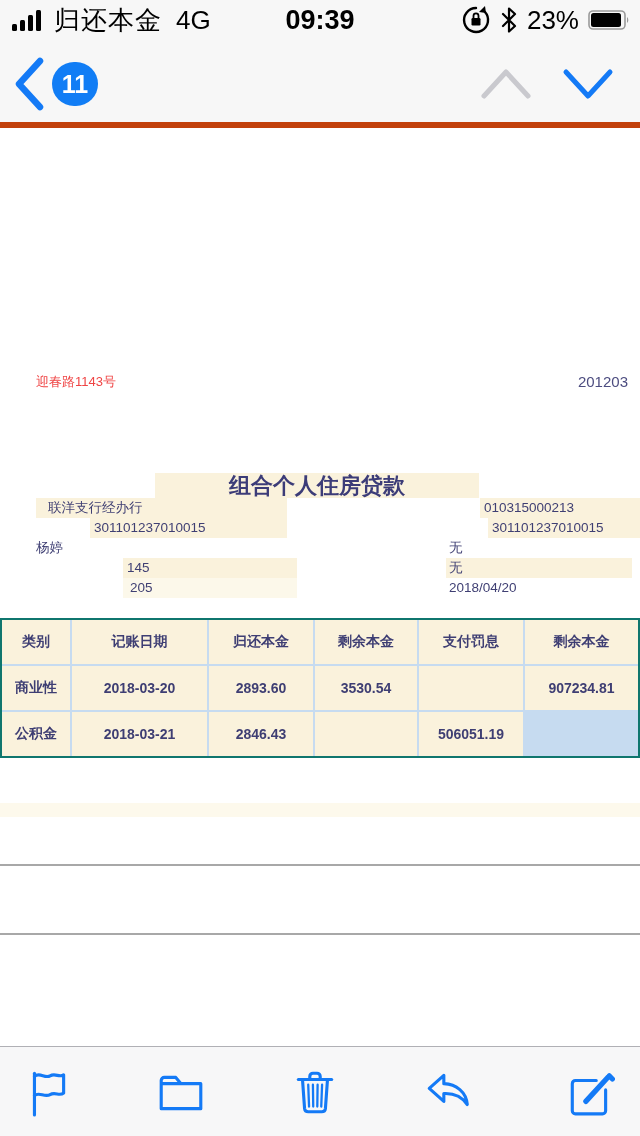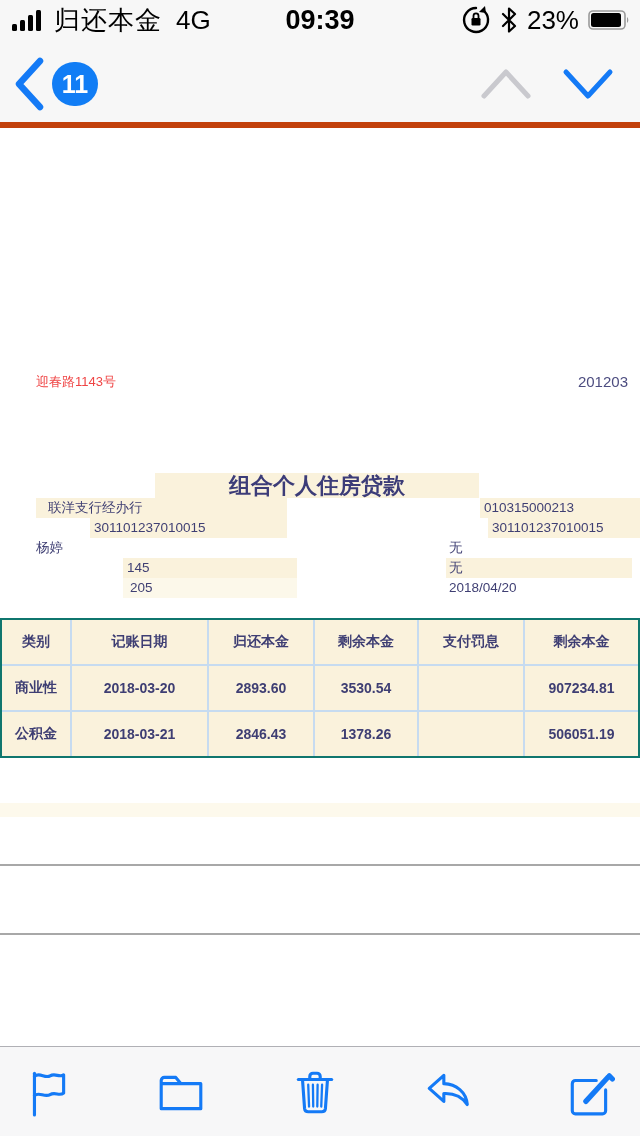--- a/index.html
+++ b/index.html
@@ -159,21 +159,20 @@
       <div class="cell">商业性</div>
       <div class="cell">2018-03-20</div>
       <div class="cell">2893.60</div>
       <div class="cell">3530.54</div>
       <div class="cell"></div>
       <div class="cell">907234.81</div>
 
       <div class="cell">公积金</div>
       <div class="cell">2018-03-21</div>
       <div class="cell">2846.43</div>
-      <div class="cell">1378.26</div>
       <div class="cell"></div>
       <div class="cell">506051.19</div>
     </div>
 
     <div class="faint-band"></div>
     <div class="hline hline-1"></div>
     <div class="hline hline-2"></div>
   </div>
 
   <div class="toolbar">

